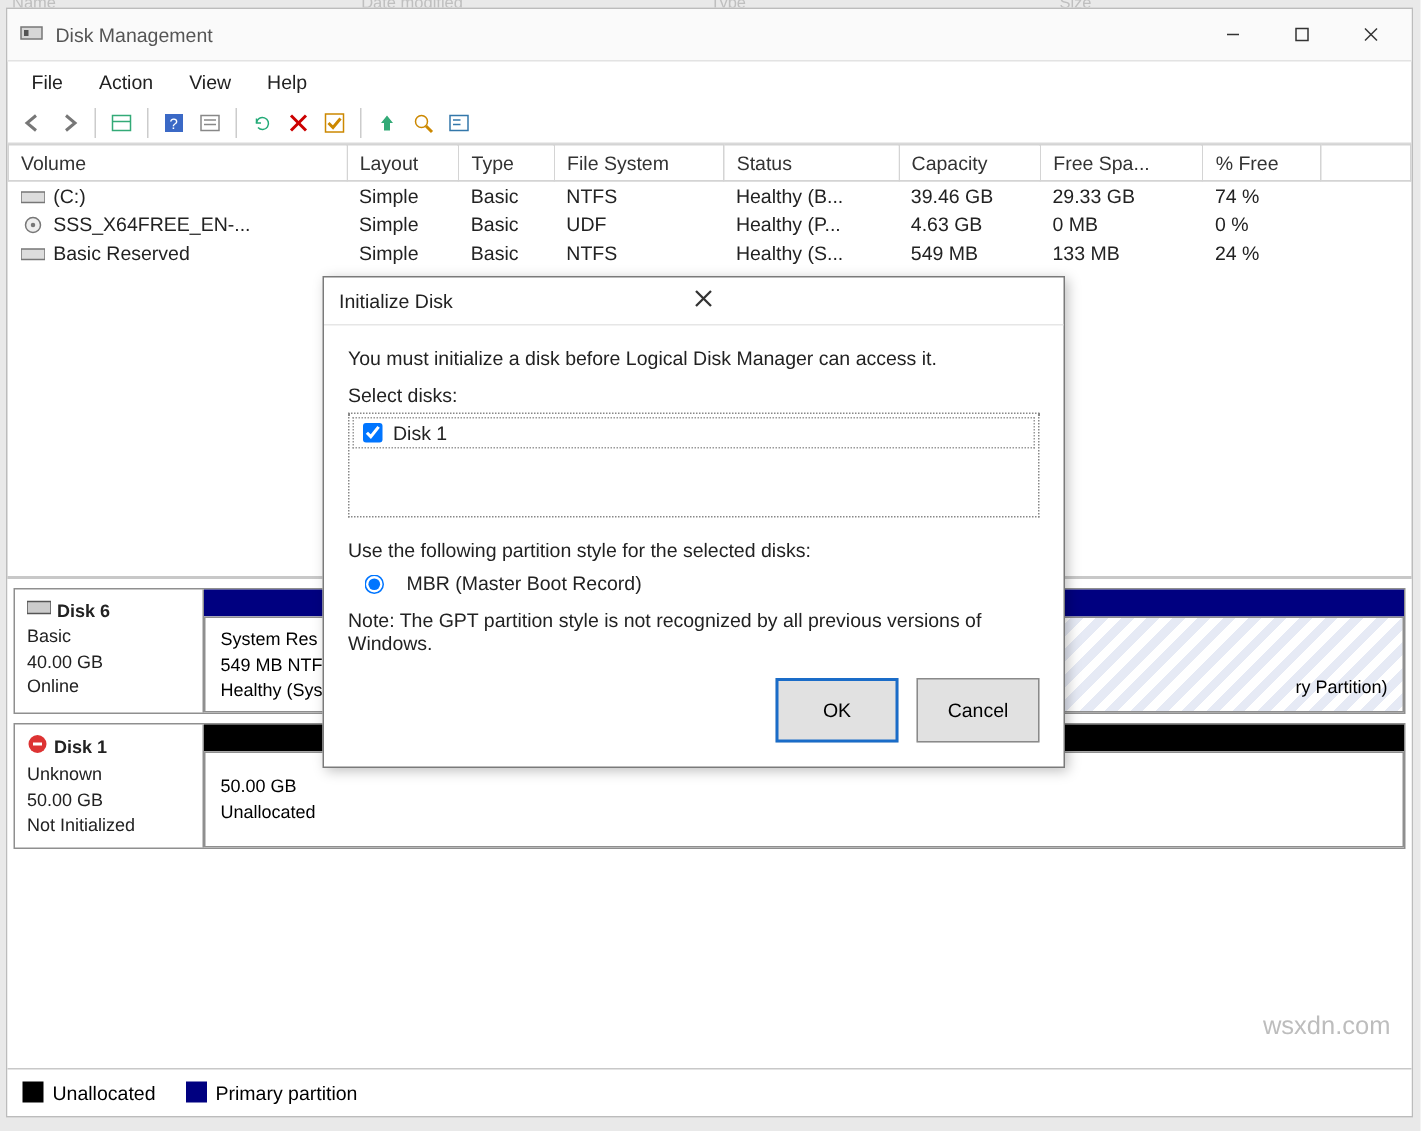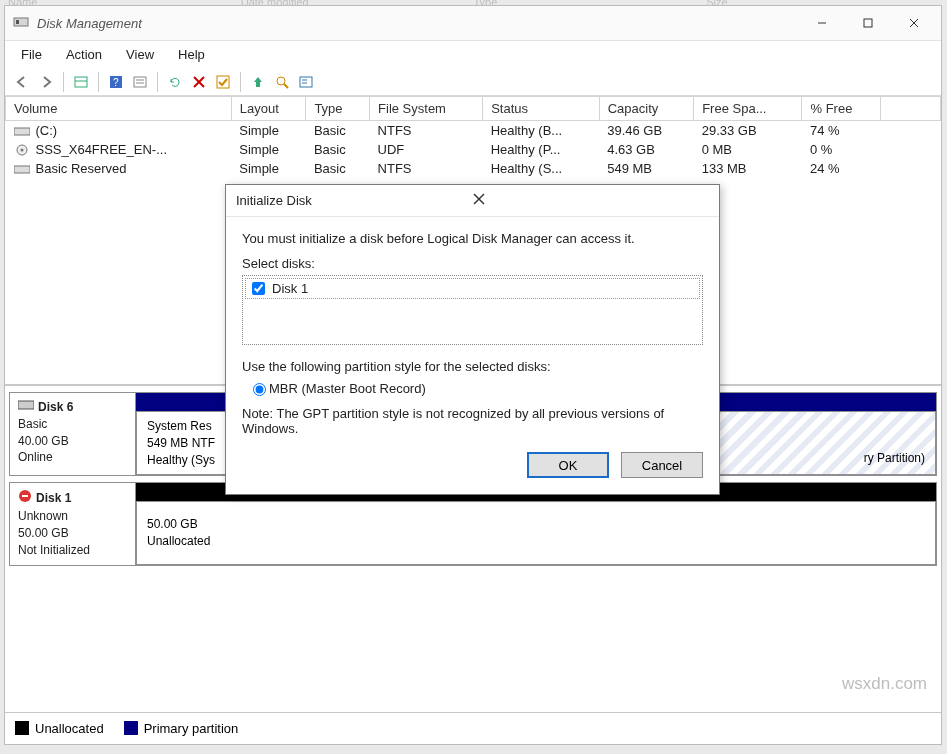--- a/index.html
+++ b/index.html
@@ -1,19 +1,19 @@
 <!DOCTYPE html>
 <html><head>
 <meta charset="utf-8">
 <style>
   * { box-sizing: border-box; font-family: "Segoe UI", Tahoma, sans-serif; }
   body { margin:0; background:#e9e9e9; width:947px; height:754px; overflow:hidden; position:relative; }
   .window { position:absolute; left:4px; top:5px; width:938px; height:740px; background:#fff; border:1px solid #bcbcbc; display:flex; flex-direction:column; }
   .titlebar { display:flex; align-items:center; height:35px; padding:0 4px 0 8px; background:#fafafa; border-bottom:1px solid #e3e3e3; font-size:13px; color:#555; }
-  .titlebar .title { flex:1; display:flex; align-items:center; gap:8px;font-style:italic; }
+  .titlebar .title { flex:1; display:flex; align-items:center; gap:8px; }
   .winbtns { display:flex; }
   .winbtn { width:46px; height:28px; display:flex; align-items:center; justify-content:center; color:#333; }
   .winbtn svg { width:10px; height:10px; }
   .menubar { display:flex; gap:4px; padding:2px 6px; font-size:13px; color:#222; }
   .menubar span { padding:4px 10px; }
   .toolbar { display:flex; align-items:center; gap:2px; padding:2px 6px; border-bottom:1px solid #d9d9d9; height:28px; }
   .tbtn { width:22px; height:22px; display:flex; align-items:center; justify-content:center; border:1px solid transparent; }
   .tdiv { width:1px; height:20px; background:#ccc; margin:0 4px; }
   .tbl { width:100%; border-collapse:collapse; font-size:13px; color:#222; }
   .tbl th { text-align:left; font-weight:400; background:#fff; border:1px solid #d4d4d4; padding:4px 8px; color:#333; position:sticky; top:0; }
@@ -28,30 +28,30 @@
   .disk-bar.black { background:#000; }
   .disk-parts { flex:1; display:flex; }
   .part { border:1px solid #8f8f8f; padding:6px 10px; font-size:12px; line-height:1.4; background:#fff; }
   .part.primary { background:repeating-linear-gradient(135deg,#fff,#fff 6px,#e6eaf5 6px,#e6eaf5 12px); }
   .legend { display:flex; gap:20px; padding:8px 10px; font-size:13px; align-items:center; border-top:1px solid #c8c8c8; background:#fff; }
   .lg-sw { width:14px; height:14px; display:inline-block; margin-right:6px; vertical-align:-2px; }
   .lg-black { background:#000; }
   .lg-blue { background:#000080; }
 
   
-  .dialog { position:absolute; left:225px; top:184px; width:495px; background:#fff; border:1px solid #7a7a7a; box-shadow:2px 2px 8px rgba(0,0,0,0.25); font-size:13px; color:#222; }
+  .dialog { position:absolute; left:215px; top:184px; width:495px; background:#fff; border:1px solid #7a7a7a; box-shadow:2px 2px 8px rgba(0,0,0,0.25); font-size:13px; color:#222; }
   .dlg-title { display:flex; align-items:center; padding:8px 10px; border-bottom:1px solid #e6e6e6; }
   .dlg-title span { flex:1; }
   .dlg-body { padding:14px 16px 16px 16px; }
   .dlg-list { border:1px dotted #888; height:70px; padding:2px; overflow:auto; margin-top:4px; margin-bottom:14px; }
   .dlg-list label { display:flex; align-items:center; gap:4px; border:1px dotted #999; padding:0 2px; border-radius:0; }
   .radios { margin:6px 0 10px 6px; display:flex; flex-direction:column; gap:4px; }
-  .radios label { display:flex; align-items:center; gap:0; }
+  .radios label { display:flex; align-items:center; gap:12px; }
   .dlg-btns { display:flex; justify-content:flex-end; gap:12px; padding-top:8px; }
-  .dlg-btn { min-width:82px; height:26px; border:1px solid #8a8a8a; background:#e1e1e1; font-size:13px; }
+  .dlg-btn { min-width:82px; height:43px; border:1px solid #8a8a8a; background:#e1e1e1; font-size:13px; }
   .dlg-btn.primary { border:2px solid #1a6cc8; background:#e1e1e1; }
   .vicon { width:16px; height:12px; display:inline-block; vertical-align:-2px; margin-right:6px; }
   .hdr-ghost { position:absolute; top:-4px; left:0; right:0; height:14px; display:flex; color:#bfbfbf; font-size:11px; padding:0 8px; pointer-events:none; }
   .hdr-ghost span { flex:1; }
   .watermark { position:absolute; right:20px; bottom:60px; font-size:17px; color:#bdbdbd; }
 </style>
 </head>
 <body>
 
 <div class="hdr-ghost">

